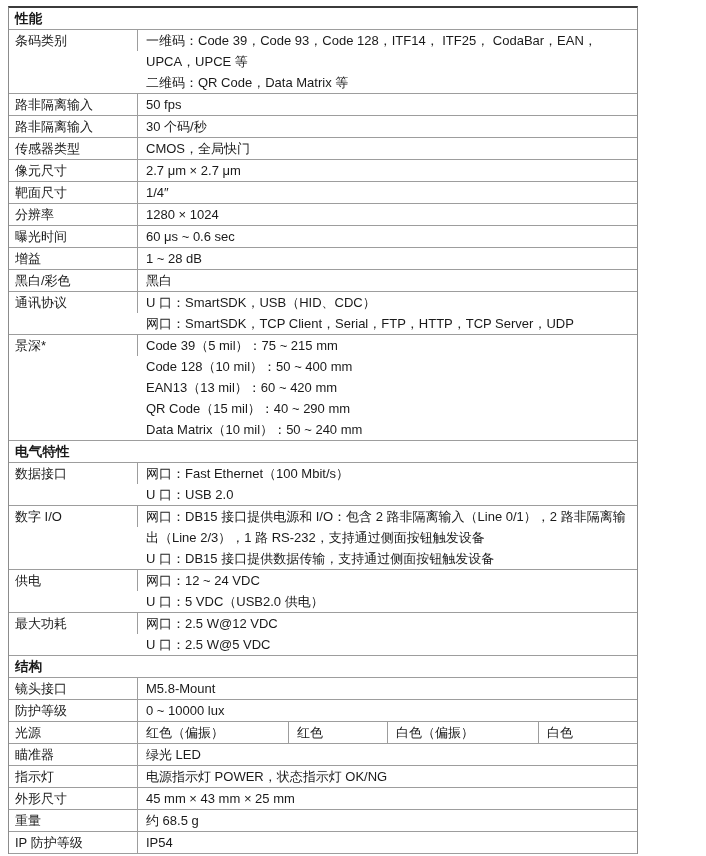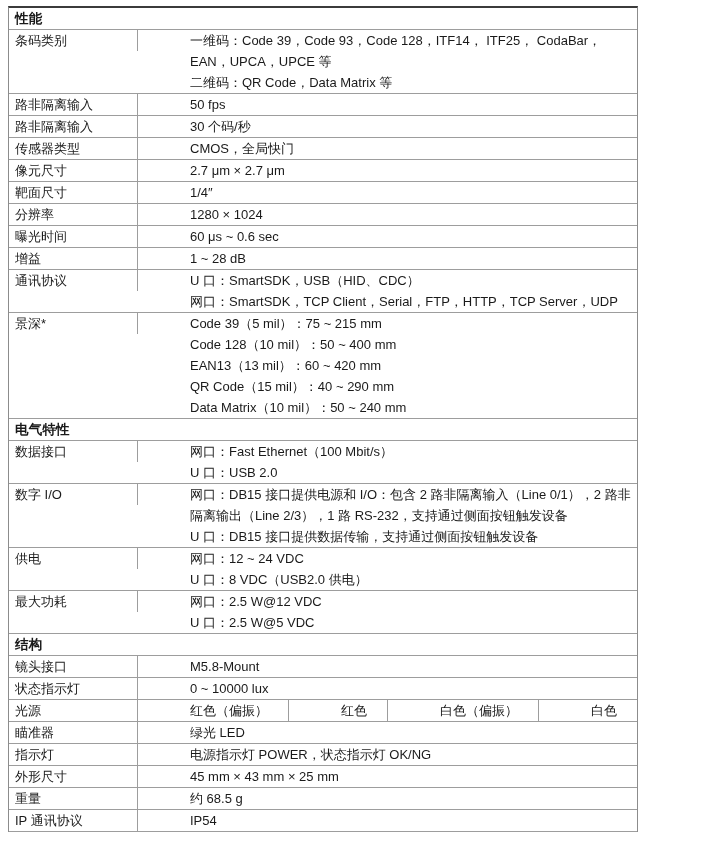--- a/index.html
+++ b/index.html
@@ -49,21 +49,20 @@
     padding-right: 4px;
     line-height: 21px;
   }
   .value-cell {
     flex: 1 1 auto;
     box-sizing: border-box;
     padding-left: 8px;
     padding-right: 4px;
     line-height: 21px;
     min-width: 0;
-    margin-left: 44px;
   }
   .value-cell .line {
     line-height: 21px;
   }
   .value-cell.sub {
     border-right: 1px solid #9d9d9d;
   }
   .value-cell.sub:last-child {
     border-right: none;
   }
@@ -123,20 +122,26 @@
           <div class="line">60 μs ~ 0.6 sec</div>
         </div>
       </div>
       <div class="row">
         <div class="label-cell">增益</div>
         <div class="value-cell">
           <div class="line">1 ~ 28 dB</div>
         </div>
       </div>
       <div class="row">
+        <div class="label-cell">黑白/彩色</div>
+        <div class="value-cell">
+          <div class="line">黑白</div>
+        </div>
+      </div>
+      <div class="row">
         <div class="label-cell">通讯协议</div>
         <div class="value-cell">
           <div class="line">U 口：SmartSDK，USB（HID、CDC）</div>
           <div class="line">网口：SmartSDK，TCP Client，Serial，FTP，HTTP，TCP Server，UDP</div>
         </div>
       </div>
       <div class="row">
         <div class="label-cell">景深*</div>
         <div class="value-cell">
           <div class="line">Code 39（5 mil）：75 ~ 215 mm</div>
@@ -158,39 +163,39 @@
         <div class="label-cell">数字 I/O</div>
         <div class="value-cell">
           <div class="line">网口：DB15 接口提供电源和 I/O：包含 2 路非隔离输入（Line 0/1），2 路非隔离输出（Line 2/3），1 路 RS-232，支持通过侧面按钮触发设备</div>
           <div class="line">U 口：DB15 接口提供数据传输，支持通过侧面按钮触发设备</div>
         </div>
       </div>
       <div class="row">
         <div class="label-cell">供电</div>
         <div class="value-cell">
           <div class="line">网口：12 ~ 24 VDC</div>
-          <div class="line">U 口：8 VDC（USB2.0 供电）</div>
+          <div class="line">U 口：5 VDC（USB2.0 供电）</div>
         </div>
       </div>
       <div class="row">
         <div class="label-cell">最大功耗</div>
         <div class="value-cell">
           <div class="line">网口：2.5 W@12 VDC</div>
           <div class="line">U 口：2.5 W@5 VDC</div>
         </div>
       </div>
       <div class="section-header">结构</div>
       <div class="row">
         <div class="label-cell">镜头接口</div>
         <div class="value-cell">
           <div class="line">M5.8-Mount</div>
         </div>
       </div>
       <div class="row">
-        <div class="label-cell">状态指示灯</div>
+        <div class="label-cell">防护等级</div>
         <div class="value-cell">
           <div class="line">0 ~ 10000 lux</div>
         </div>
       </div>
       <div class="row">
         <div class="label-cell">光源</div>
         <div class="value-cell sub">红色（偏振）</div>
         <div class="value-cell sub">红色</div>
         <div class="value-cell sub">白色（偏振）</div>
         <div class="value-cell sub">白色</div>
@@ -213,19 +218,19 @@
           <div class="line">45 mm × 43 mm × 25 mm</div>
         </div>
       </div>
       <div class="row">
         <div class="label-cell">重量</div>
         <div class="value-cell">
           <div class="line">约 68.5 g</div>
         </div>
       </div>
       <div class="row">
-        <div class="label-cell">IP 通讯协议</div>
+        <div class="label-cell">IP 防护等级</div>
         <div class="value-cell">
           <div class="line">IP54</div>
         </div>
       </div>
     </div>
 </div>
 
 </body></html>

